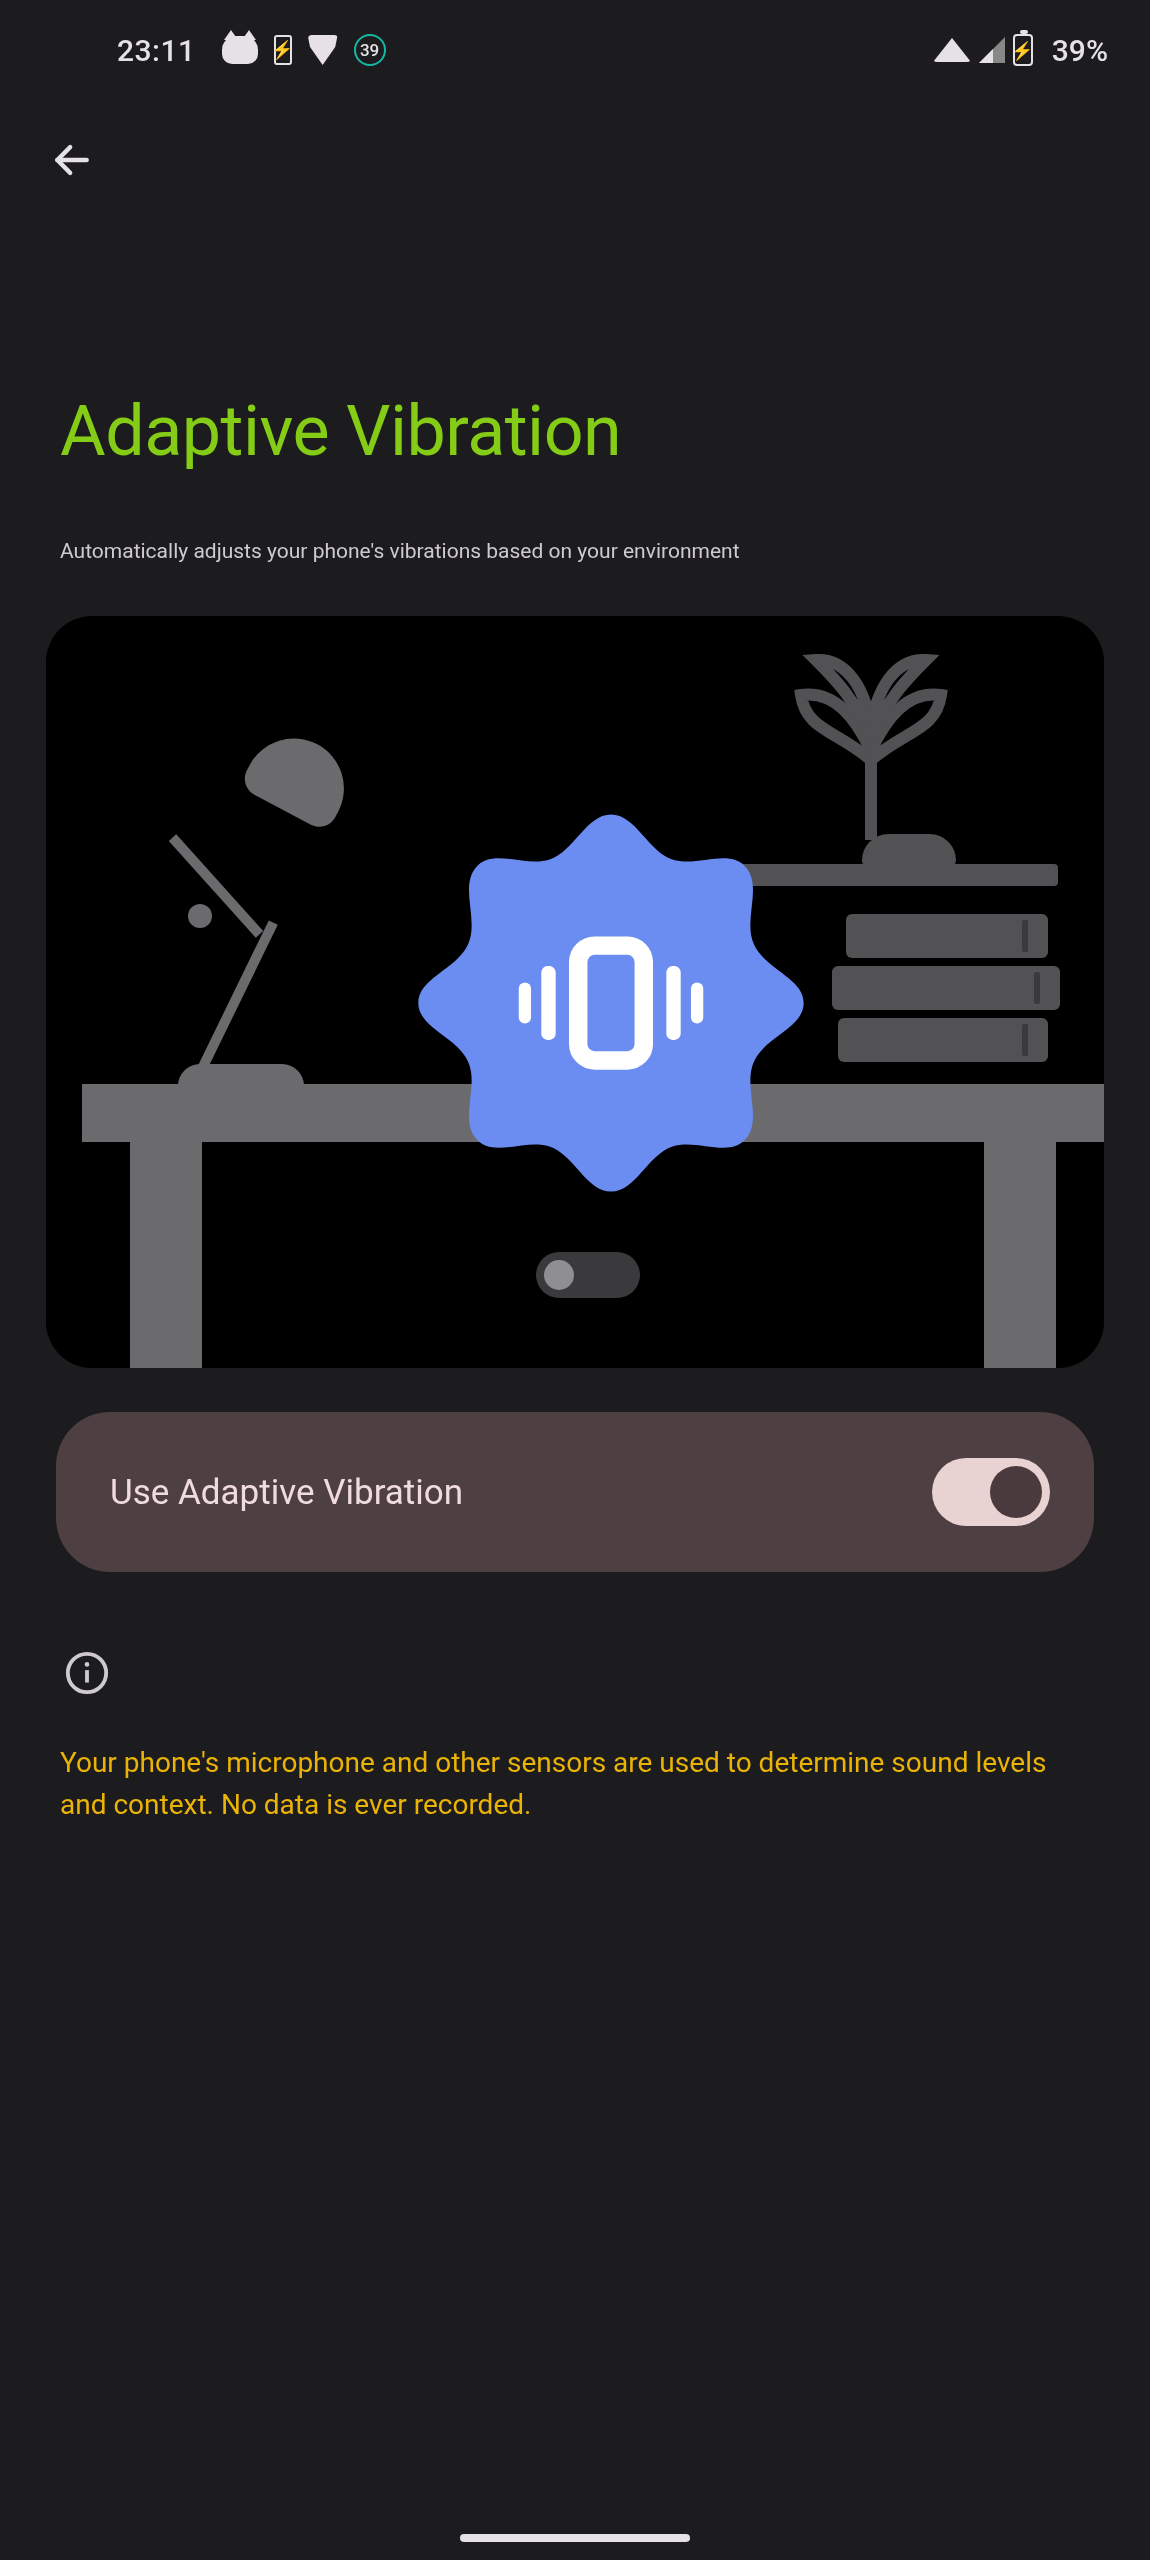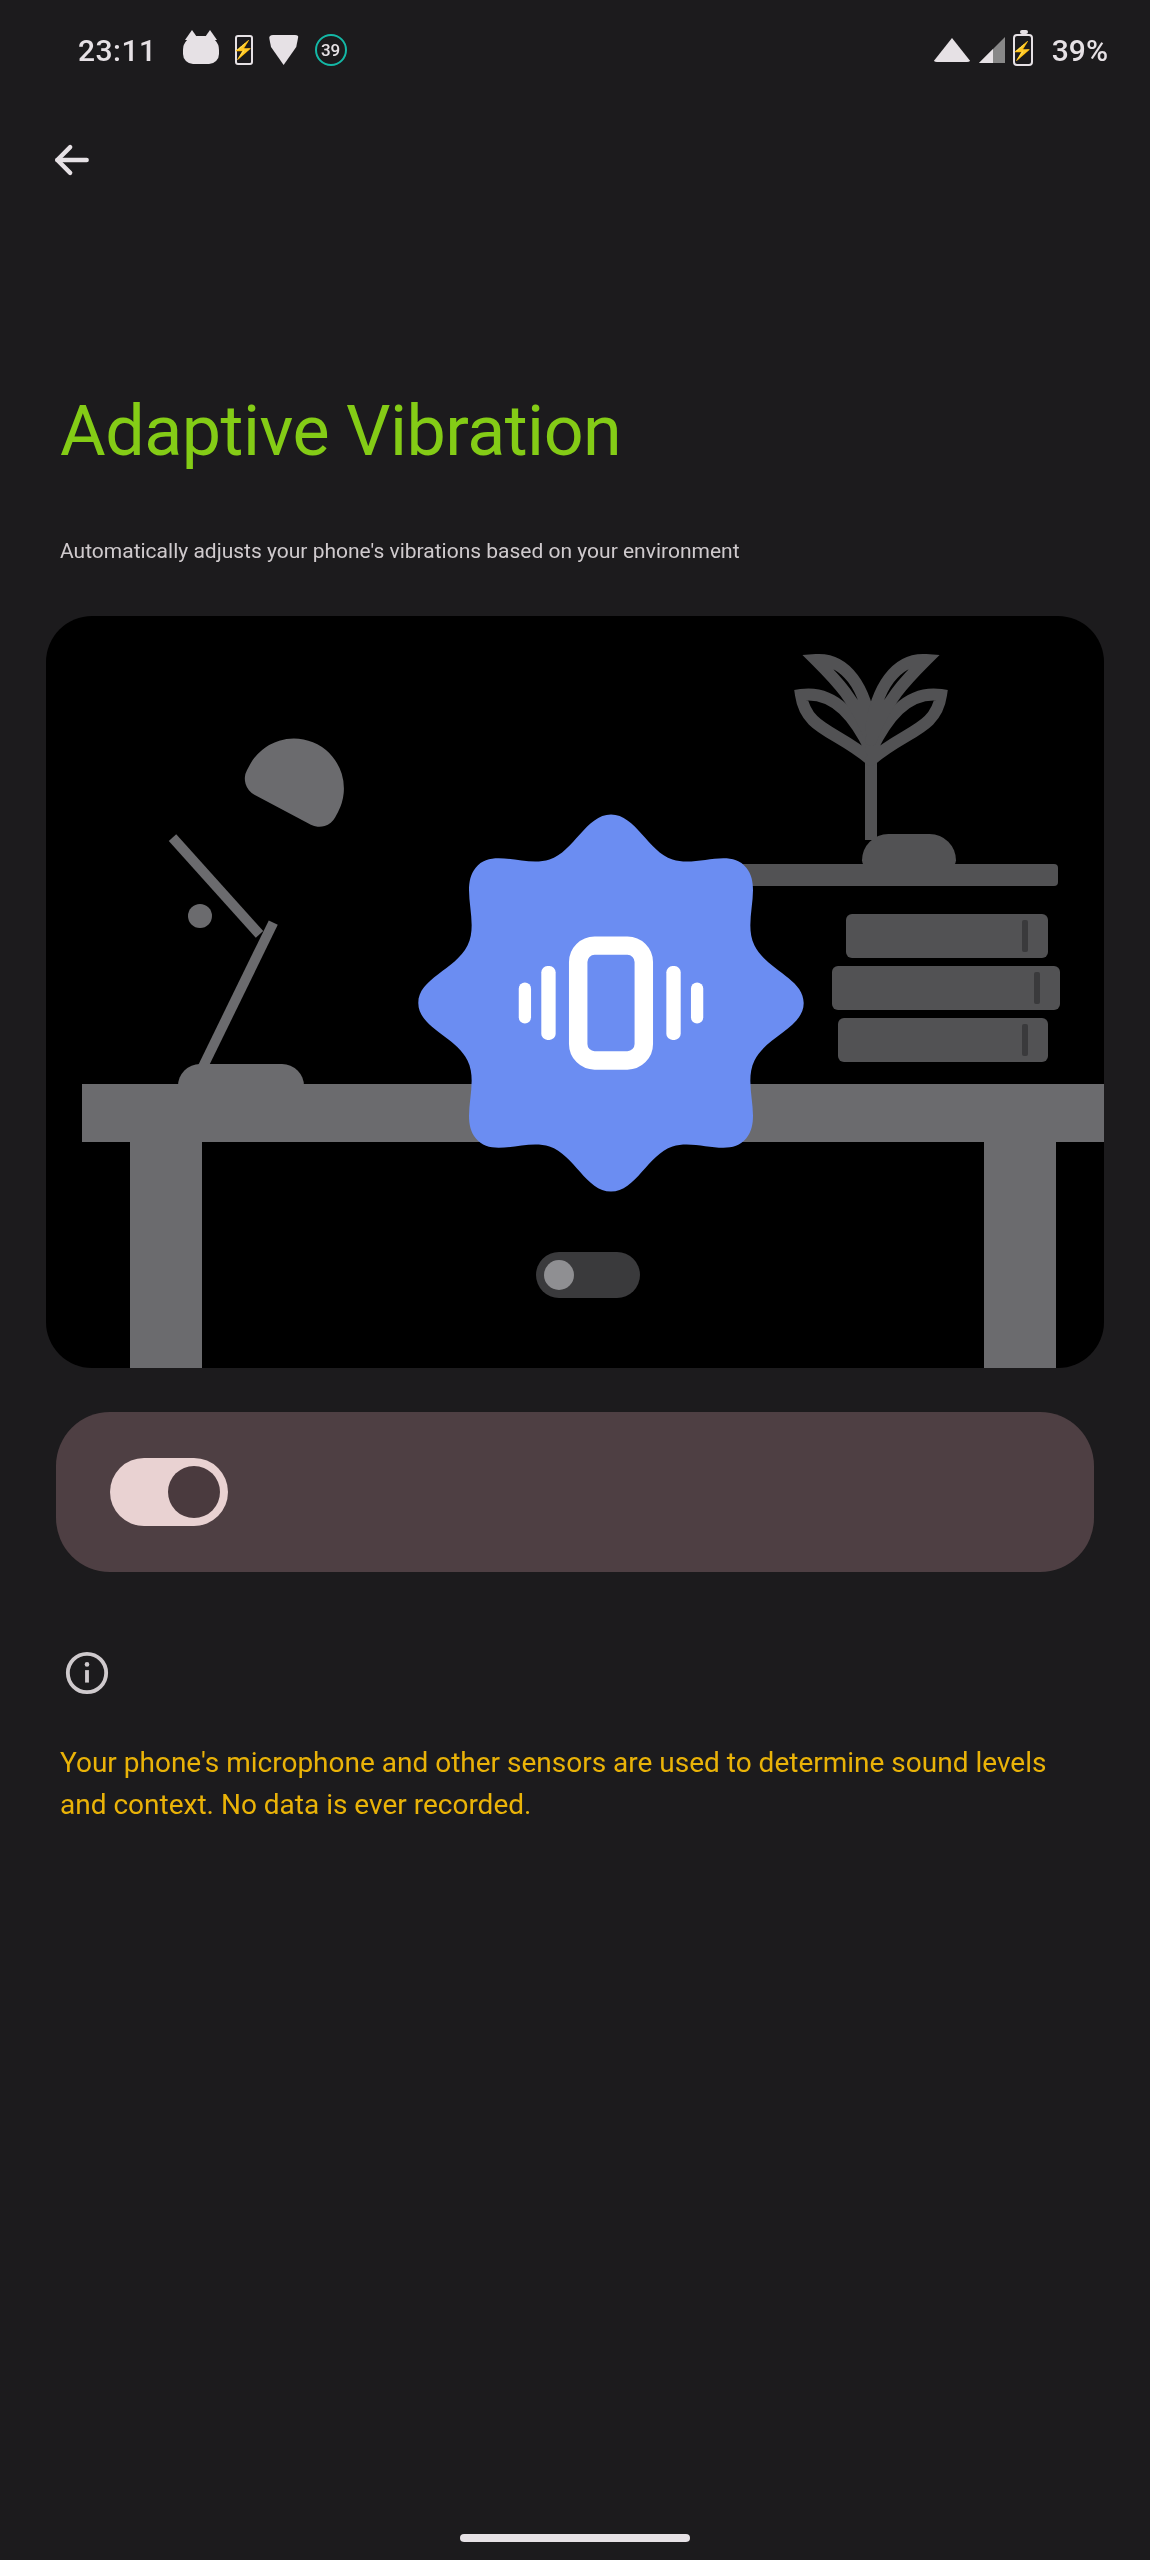--- a/index.html
+++ b/index.html
@@ -23,21 +23,21 @@
     font-size: 30px;
     font-weight: 500;
     color: #e6e1e5;
   }
   .status-left, .status-right {
     display: flex;
     align-items: center;
     gap: 16px;
   }
   .status-right { gap: 8px; }
-  .clock { margin-right: 10px; letter-spacing: 0.5px; }
+  .clock { margin-right: 10px; letter-spacing: 0.5px; margin-left: 39px; }
   .cat-icon {
     width: 36px; height: 28px; background: #e6e1e5;
     border-radius: 14px 14px 10px 10px; position: relative;
   }
   .cat-icon::before, .cat-icon::after {
     content: ""; position: absolute; top: -6px; width: 0; height: 0;
     border-left: 7px solid transparent; border-right: 7px solid transparent;
     border-bottom: 10px solid #e6e1e5;
   }
   .cat-icon::before { left: 2px; }
@@ -268,20 +268,21 @@
       <rect x="84" y="72" width="32" height="56" rx="8" fill="none" stroke="#fff" stroke-width="9"></rect>
       <rect x="66" y="82" width="7" height="36" rx="3" fill="#fff"></rect>
       <rect x="55" y="90" width="6" height="20" rx="3" fill="#fff"></rect>
       <rect x="127" y="82" width="7" height="36" rx="3" fill="#fff"></rect>
       <rect x="139" y="90" width="6" height="20" rx="3" fill="#fff"></rect>
     </svg>
   </div>
 </div>
 
 <div class="toggle-card">
+  <span class="toggle-label">Use Adaptive Vibration</span>
   <span class="switch">
       <span class="thumb"></span>
     </span>
 </div>
 
 <div class="info-row">
   <svg width="46" height="46" viewBox="0 0 24 24" fill="none" stroke="#cfcacd" stroke-width="2">
     <circle cx="12" cy="12" r="10"></circle>
     <line x1="12" y1="10.5" x2="12" y2="17"></line>
     <circle cx="12" cy="7.5" r="1.2" fill="#cfcacd" stroke="none"></circle>

